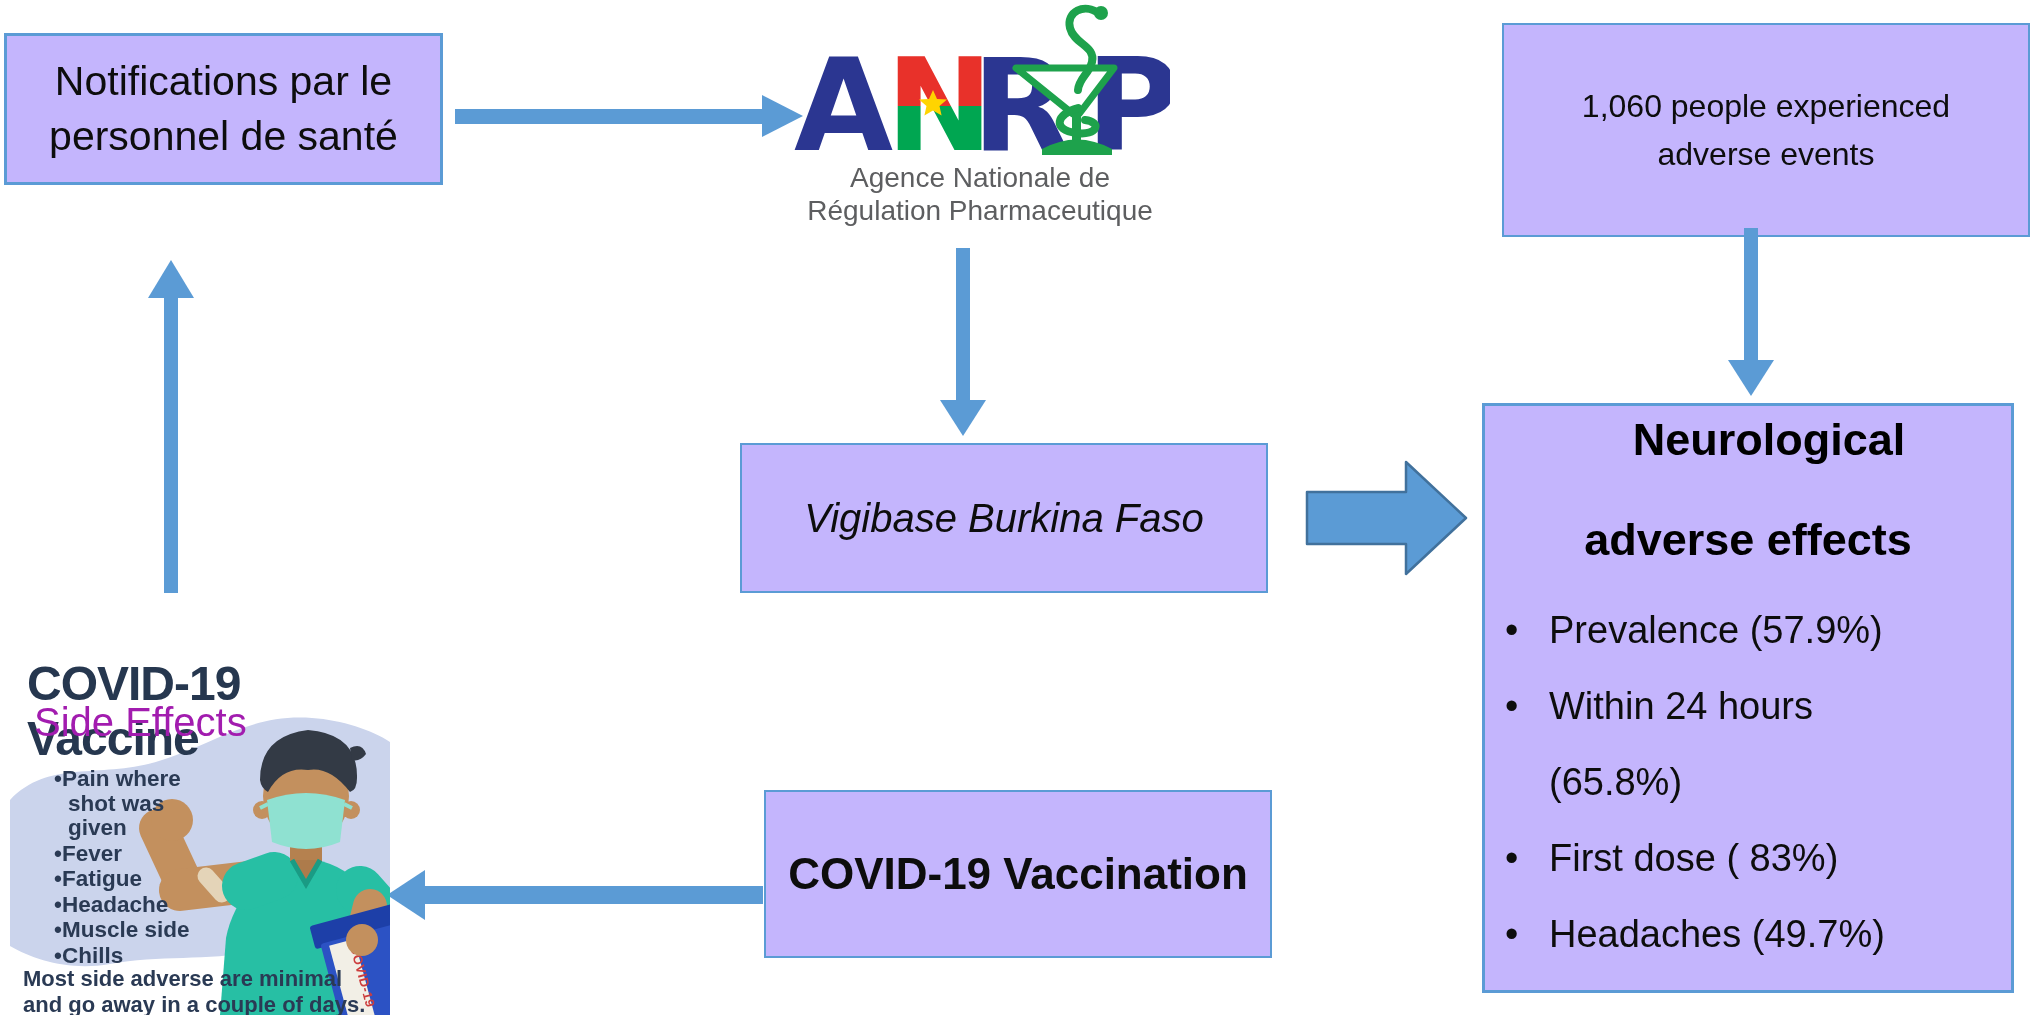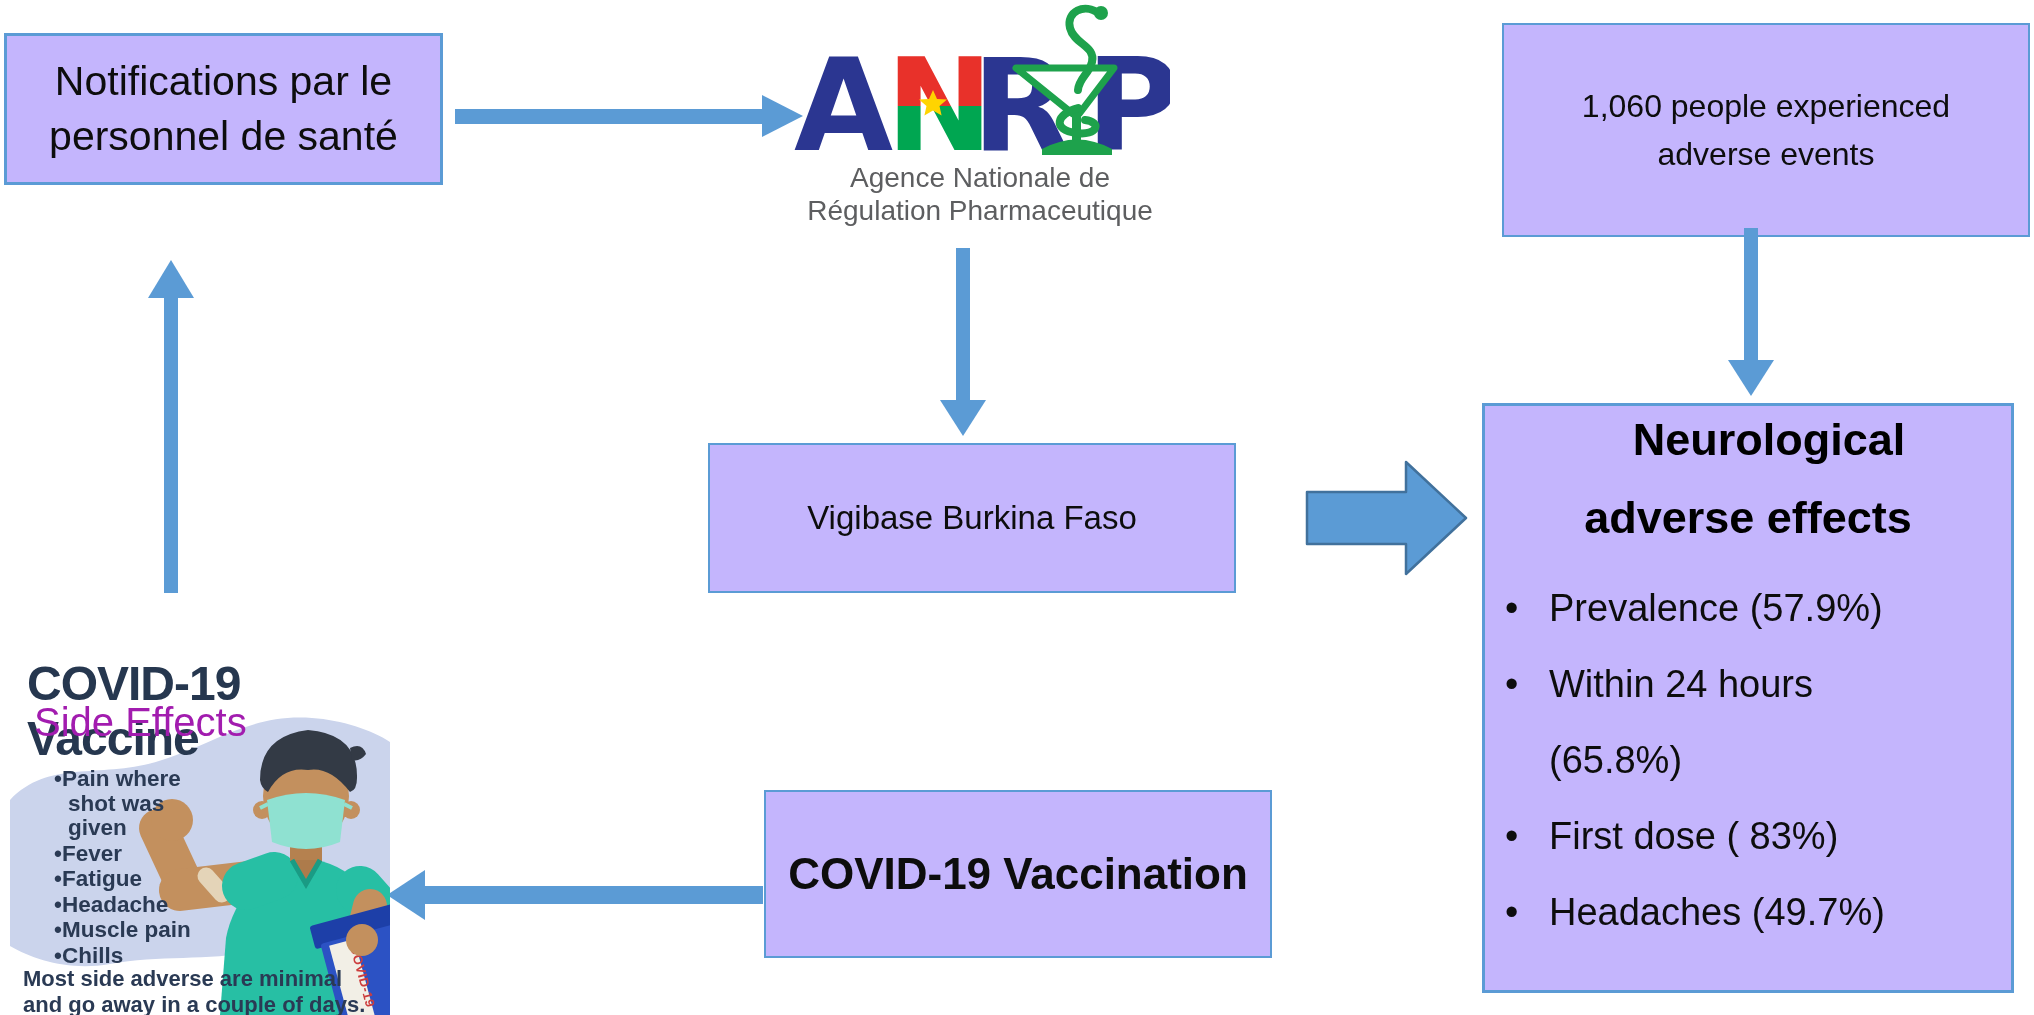--- a/index.html
+++ b/index.html
@@ -10,26 +10,26 @@
   
   .fbox{
     position:absolute;background:#c4b5fd;border:3px solid #5b9bd5;
     display:flex;align-items:center;justify-content:center;text-align:center;
     color:#0d0d0d;box-sizing:border-box;
   }
   .box-notifications{left:4px;top:33px;width:439px;height:152px;font-size:41px;line-height:55px;}
   .box-notifications .inner{max-width:400px;}
   .box-1060{left:1502px;top:23px;width:528px;height:214px;font-size:32px;line-height:48px;border-width:2px;}
   .box-1060 .inner{max-width:420px;}
-  .box-vigibase{left:708px;top:443px;width:528px;height:150px;font-size:33px;border-width:2px;}
+  .box-vigibase{left:740px;top:443px;width:528px;height:150px;font-size:40px;border-width:2px;font-style:italic;}
   .box-vaccination{left:764px;top:790px;width:508px;height:168px;font-size:44px;border-width:2px;font-weight:bold;}
   .box-neuro{left:1482px;top:403px;width:532px;height:590px;border-width:3px;display:block;text-align:left;}
   .neuro-title{width:100%;text-align:center;font-weight:bold;font-size:45px;color:#000;}
   .neuro-title .t1{display:block;margin-top:8px;line-height:52px;padding-left:42px;}
-  .neuro-title .t2{display:block;margin-top:26px;line-height:52px;}
+  .neuro-title .t2{display:block;margin-top:48px;line-height:52px;}
   .neuro-list{list-style:none;margin:26px 0 0 0;padding:0 14px 0 64px;}
   .neuro-list li{
     position:relative;font-size:38px;line-height:76px;color:#0d0d0d;
     white-space:pre-line;
   }
   .neuro-list li::before{
     content:"\2022";position:absolute;left:-44px;top:0;font-size:38px;color:#0d0d0d;
   }
   
   .bar{position:absolute;background:#5b9bd5;}
@@ -191,21 +191,21 @@
         <circle cx="352" cy="302" r="16" fill="#c3905e"></circle>
       </g>
     </svg>
     <div class="info-title1">COVID-19 Vaccine</div>
     <div class="info-title2">Side Effects</div>
     <ul class="info-list">
       <li>Pain where shot was given</li>
       <li>Fever</li>
       <li>Fatigue</li>
       <li>Headache</li>
-      <li>Muscle pain</li>
+      <li>Muscle side</li>
       <li>Chills</li>
     </ul>
     <div class="info-footer">
       <span>Most side adverse are minimal</span>
       <span>and go away in a couple of days.</span>
     </div>
   </div>
 
 </div>
 

